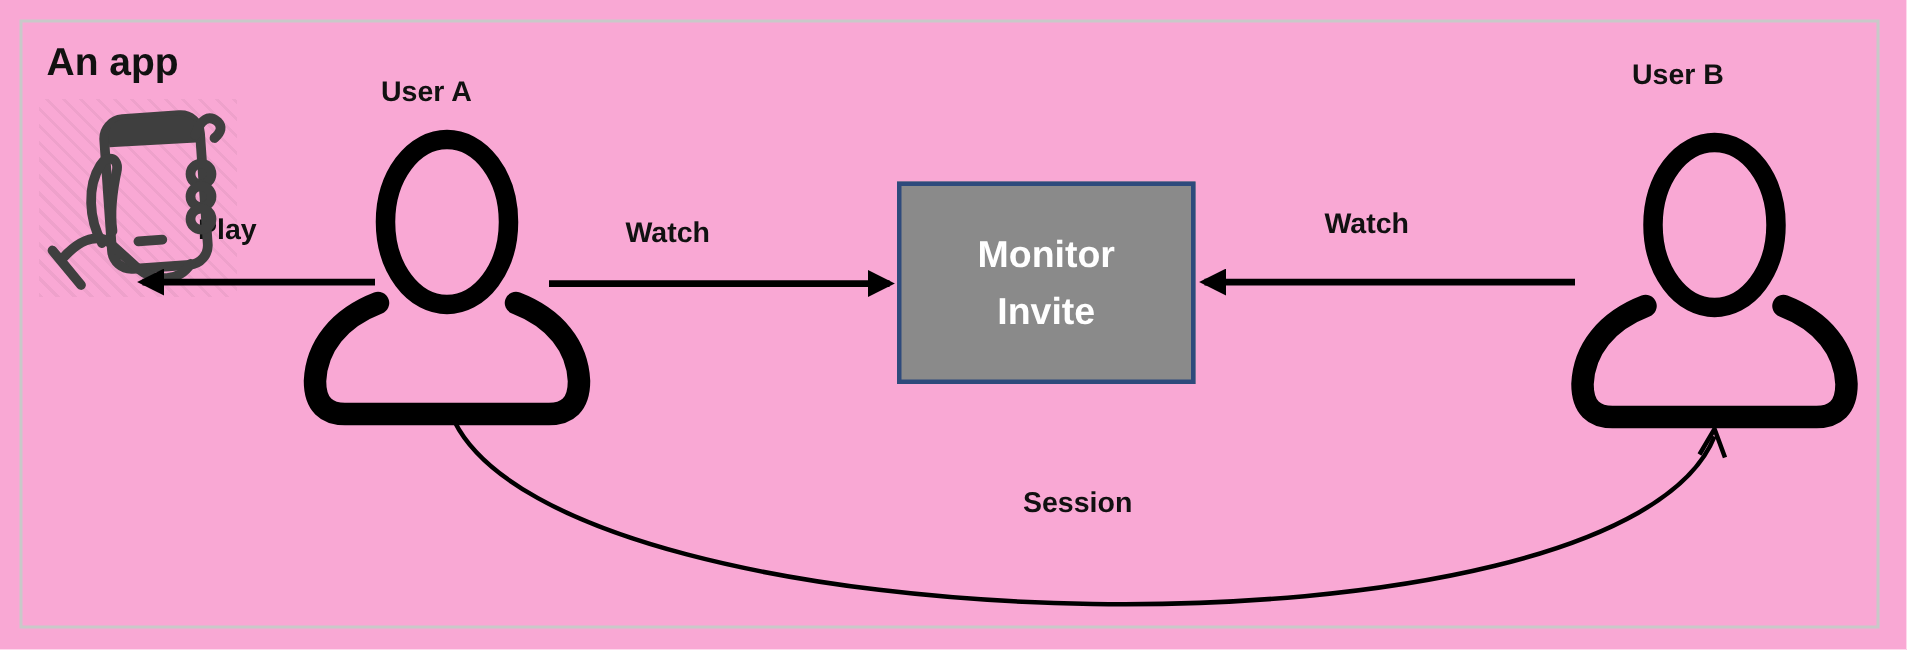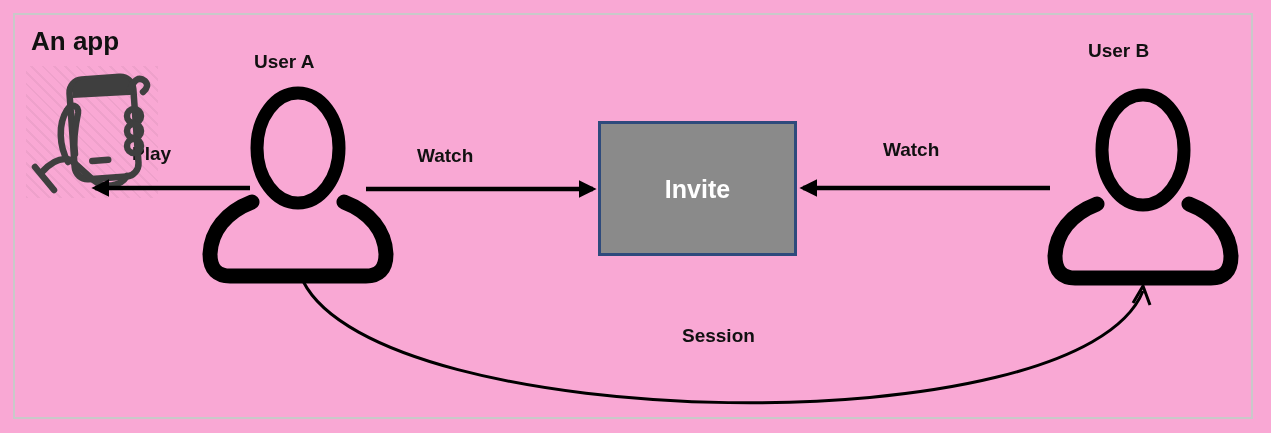--- a/index.html
+++ b/index.html
@@ -77,20 +77,21 @@
 
   <div class="label label-anapp">An app</div>
   <div class="label label-usera">User A</div>
   <div class="label label-userb">User B</div>
   <div class="label label-play">Play</div>
   <div class="label label-watch-a">Watch</div>
   <div class="label label-watch-b">Watch</div>
   <div class="label label-invite">Session</div>
 
   <div class="monitor-box">
+    <div>Monitor</div>
     <div>Invite</div>
   </div>
 
   <div class="icon-abs app-icon-wrap">
     <svg width="132" height="132" viewBox="0 0 132 132">
       <g fill="none" stroke="#3f3f3f" stroke-width="6.5" stroke-linecap="round" stroke-linejoin="round">
         <g transform="rotate(-4 78 62)">
           <rect x="46" y="12" width="64" height="100" rx="13"></rect>
           <path d="M49 30 L49 25 Q49 12 62 12 L94 12 Q110 12 110 27 L110 31 Z" fill="#3f3f3f" stroke="none"></path>
           <line x1="64" y1="94" x2="80" y2="94"></line>

